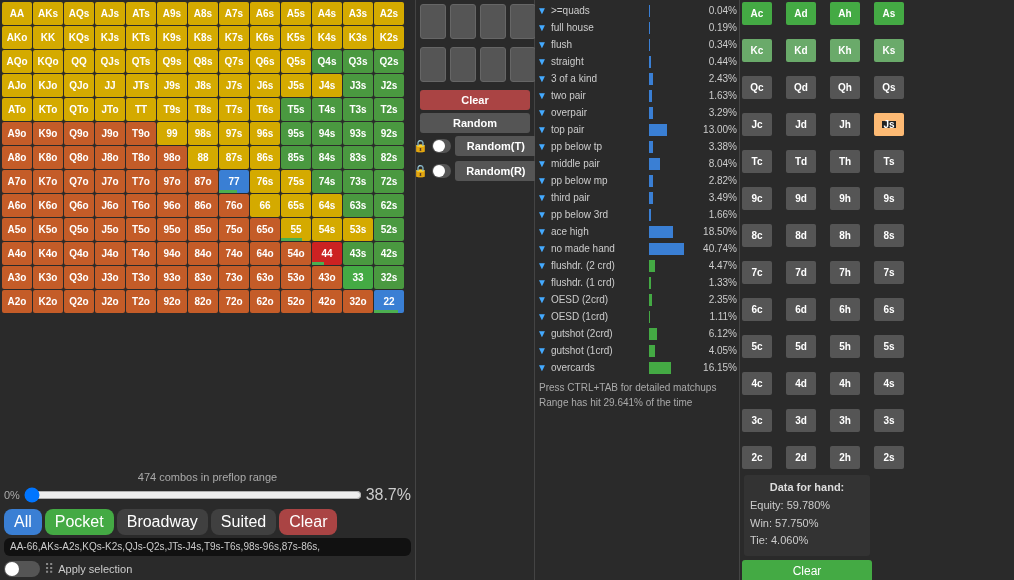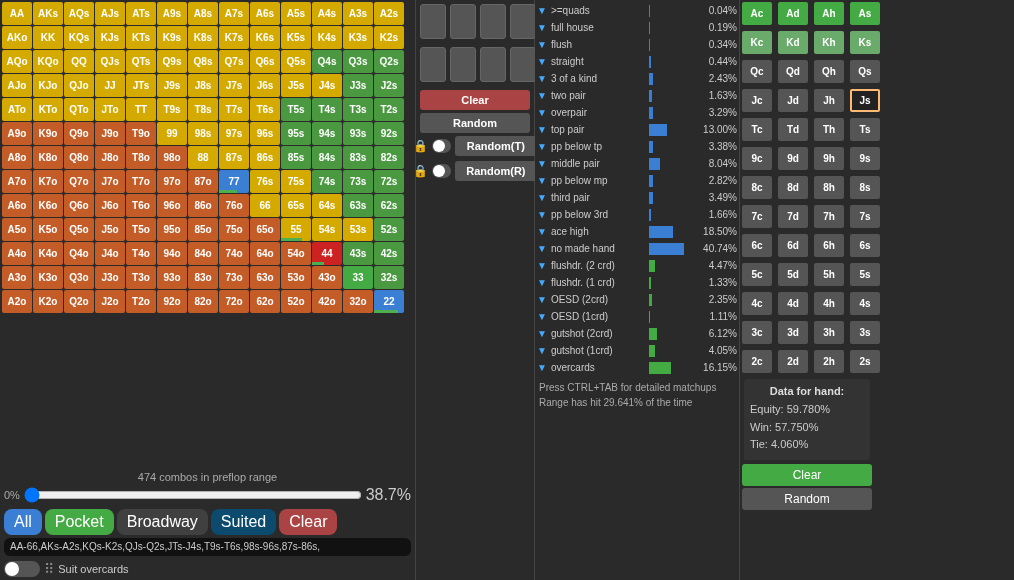--- a/index.html
+++ b/index.html
@@ -25,21 +25,21 @@
     #slider-row { display: flex; align-items: center; padding: 2px 4px; gap: 4px; }
     #range-slider { flex: 1; height: 8px; cursor: pointer; }
     
     #combos-row { text-align: center; font-size: 11px; color: #aaa; padding: 1px; }
     
     #buttons-row { display: flex; gap: 3px; padding: 3px 4px; }
     .btn-preset { padding: 4px 10px; border: none; border-radius: 8px; cursor: pointer; font-size: 16px; font-weight: normal; color: #fff; }
     .btn-all { background: #3a7fd4; }
     .btn-pocket { background: #44aa44; }
     .btn-broadway { background: #404040; }
-    .btn-suited { background: #0c4a6e; }
+    .btn-suited { background: #404040; }
     .btn-clear { background: #aa4444; }
     
     #range-text { background: #111; color: #ccc; font-size: 10px; padding: 3px 6px; margin: 0 4px 2px; border-radius: 6px; min-height: 18px; white-space: nowrap; overflow: hidden; text-overflow: ellipsis; }
     
     #bottom-controls { display: flex; align-items: center; gap: 6px; padding: 3px 4px; }
     .toggle-switch { display: flex; align-items: center; gap: 4px; }
     .toggle-track { width: 36px; height: 16px; background: #555; border-radius: 8px; position: relative; cursor: pointer; }
     .toggle-thumb { width: 14px; height: 14px; background: #fff; border-radius: 50%; position: absolute; top: 1px; left: 1px; transition: left 0.2s; }
     .toggle-label { font-size: 11px; color: #ccc; }
     .dots-icon { font-size: 14px; color: #888; }
@@ -73,26 +73,26 @@
     .stat-bar { height: 100%; background: #3a7fd4; }
     .stat-bar.green { background: #44aa44; }
     .stat-val { font-size: 10px; color: #ccc; width: 42px; text-align: right; }
     .stat-triangle { color: #4af; font-size: 10px; margin-right: 2px; }
     
     #hit-info { font-size: 10px; color: #aaa; padding: 4px 2px; line-height: 1.5; }
     
     
     #right-panel { width: 134px; display: flex; flex-direction: column; background: #2a2a2a; padding: 2px; }
     
-    .right-grid { display: grid; grid-template-columns: repeat(4, 30px); gap: 6px; margin-bottom: 4px; }
+    .right-grid { display: grid; grid-template-columns: repeat(4, 30px); gap: 14px; margin-bottom: 4px; }
     .right-cell { width: 30px; height: 23px; display: flex; align-items: center; justify-content: center; font-size: 10px; font-weight: bold; color: #fff; border-radius: 2px; cursor: pointer; }
     .right-cell.green { background: #44aa44; }
     .right-cell.gray { background: #555; }
     .right-cell.light-green { background: #6aaa6a; }
-    .right-cell.selected-highlight { background: #222; border: 2px solid #fdba74; }
+    .right-cell.selected-highlight { background: #222; border: 8px solid #fdba74; }
     
     #data-for-hand { background: #333; border-radius: 3px; padding: 6px; margin: 2px; }
     #data-for-hand h4 { font-size: 11px; color: #ddd; margin-bottom: 4px; text-align: center; }
     .equity-row { font-size: 11px; color: #ccc; line-height: 1.6; }
     
     #right-clear-btn { background: #44aa44; border: none; color: #fff; padding: 4px; border-radius: 3px; cursor: pointer; font-size: 12px; width: 100%; margin-top: 2px; }
     #right-random-btn { background: #555; border: none; color: #fff; padding: 4px; border-radius: 3px; cursor: pointer; font-size: 12px; width: 100%; margin-top: 2px; }
   </style>
 </head>
 <body>
@@ -284,21 +284,21 @@
     <button class="btn-preset btn-suited">Suited</button>
     <button class="btn-preset btn-clear">Clear</button>
   </div>
   <div id="range-text">AA-66,AKs-A2s,KQs-K2s,QJs-Q2s,JTs-J4s,T9s-T6s,98s-96s,87s-86s,</div>
   <div id="bottom-controls">
     <div class="toggle-switch">
       <div class="toggle-track">
         <div class="toggle-thumb"></div>
       </div>
       <span class="dots-icon">⠿</span>
-      <span class="toggle-label">Suit overcards</span>
+      <span class="toggle-label">Apply selection</span>
     </div>
   </div>
 </div>
 
 <div id="middle-panel">
   <div id="board-top">
     <div class="board-card empty"></div>
     <div class="board-card empty"></div>
     <div class="board-card empty"></div>
     <div class="board-card empty"></div>

